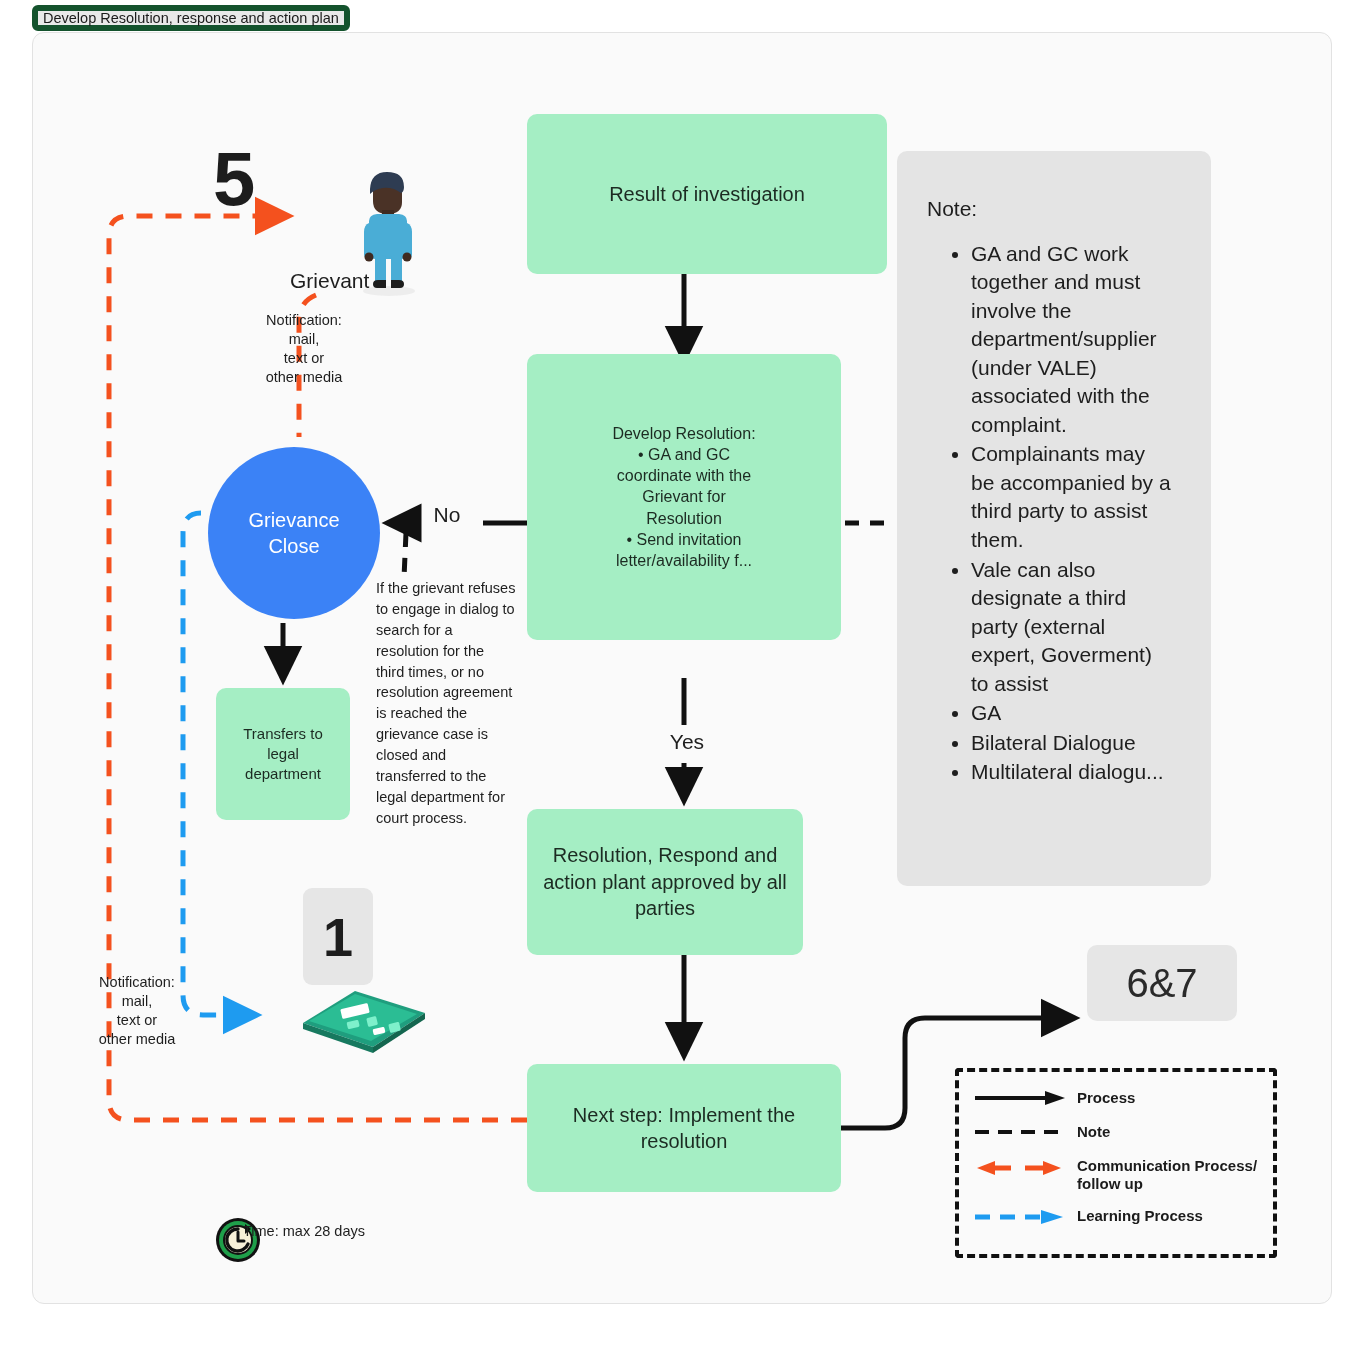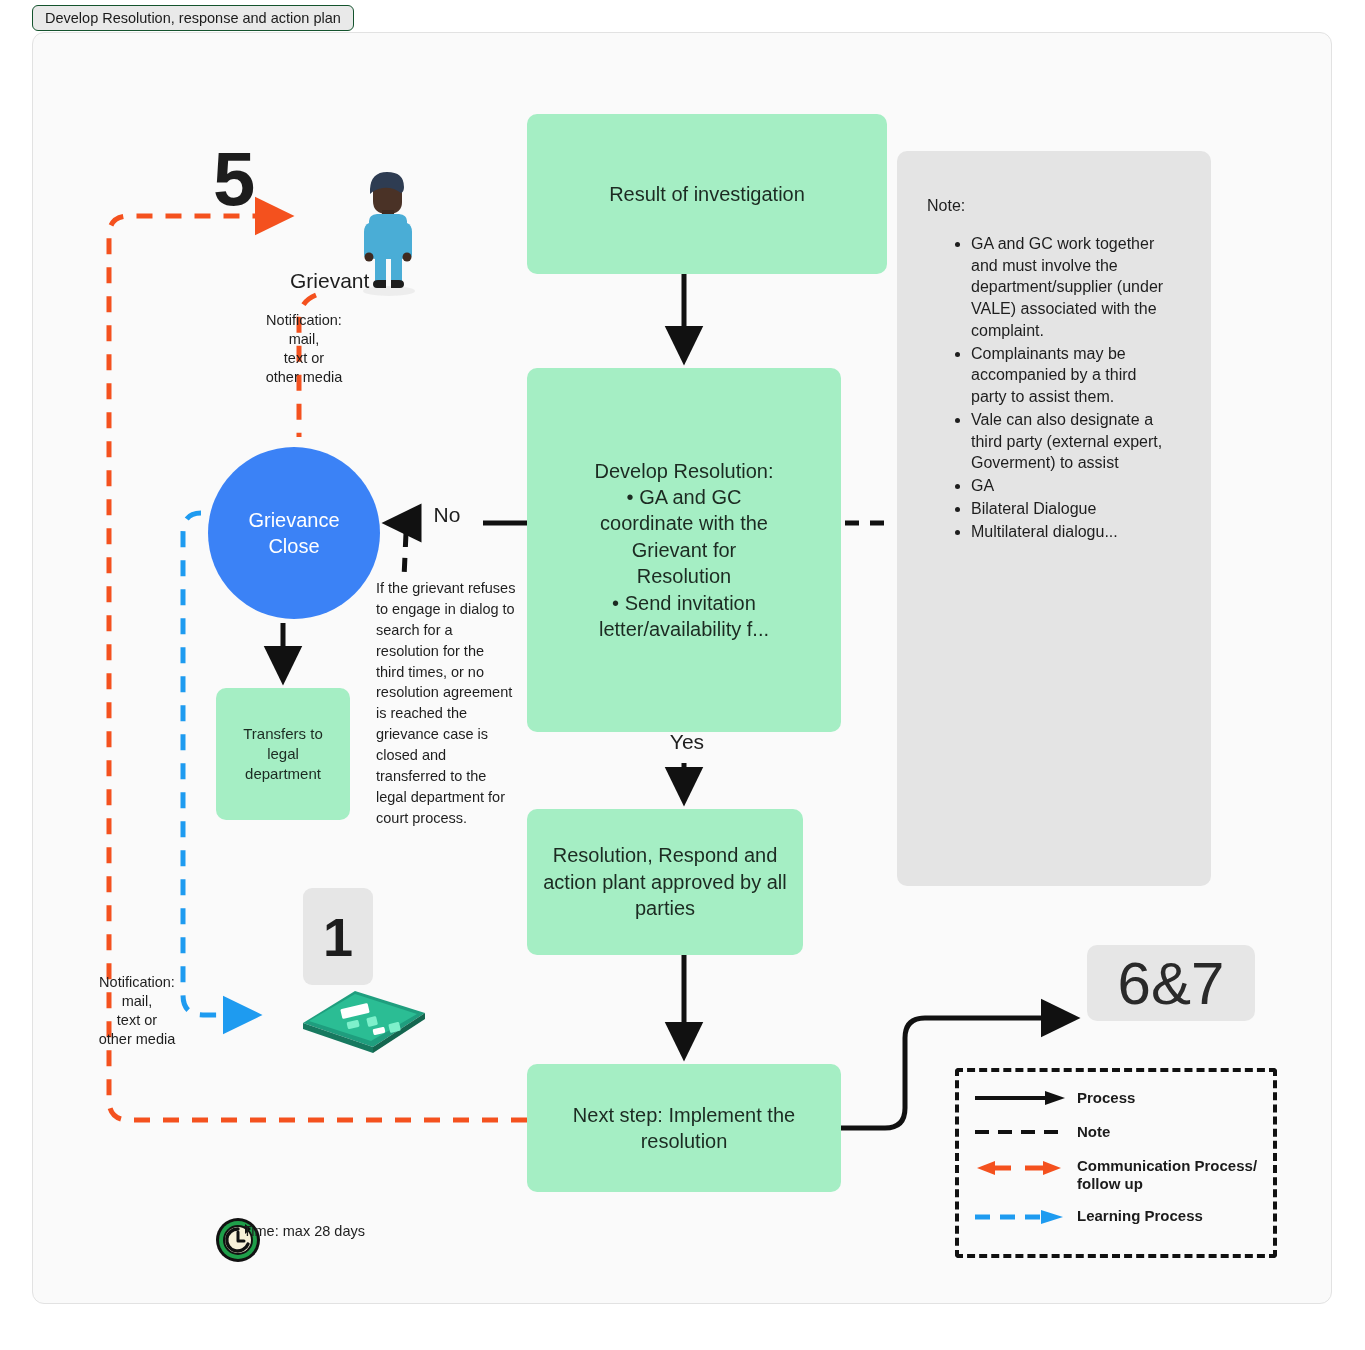--- a/index.html
+++ b/index.html
@@ -14,24 +14,24 @@
     height: 1350px;
     background: #ffffff;
     overflow: hidden;
   }
 
   
   #title-chip {
     position: absolute;
     left: 32px; top: 5px;
     height: 26px;
-    padding: 0 12px;
+    padding: 0 5px;
     display: flex; align-items: center;
     background: #e9e9e9;
-    border: 1px solid #14532d;
+    border: 6px solid #14532d;
     border-radius: 6px;
     font-size: 14.5px;
     color: #1b1b1b;
     z-index: 30;
     white-space: nowrap;
   }
   #canvas {
     position: absolute;
     left: 32px; top: 32px;
     width: 1300px; height: 1272px;
@@ -58,21 +58,21 @@
     align-items: center;
     justify-content: center;
     text-align: center;
     color: #1c2b22;
     padding: 10px 16px;
     line-height: 1.32;
   }
   .node-inner { width: 100%; white-space: pre-line; }
 
   #n-result   { left: 494px; top: 81px;  width: 360px; height: 160px; font-size: 20px; }
-  #n-develop  { left: 494px; top: 335px; width: 314px; height: 364px; font-size: 20px; }
+  #n-develop  { left: 494px; top: 321px; width: 314px; height: 286px; font-size: 16px; }
   #n-approved { left: 494px; top: 776px; width: 276px; height: 146px; font-size: 20px; }
   #n-next     { left: 494px; top: 1031px;width: 314px; height: 128px; font-size: 20px; }
   #n-legal    { left: 183px; top: 655px; width: 134px; height: 132px; font-size: 15px; }
 
   #n-develop .node-inner { text-align: center; }
 
   
   #n-close {
     position: absolute;
     left: 175px; top: 414px;
@@ -88,44 +88,44 @@
   }
 
   
   #note-panel {
     position: absolute;
     left: 864px; top: 118px;
     width: 314px; height: 735px;
     background: #e4e4e4;
     border-radius: 10px;
     padding: 44px 24px 18px 30px;
-    font-size: 16px;
+    font-size: 21px;
     color: #1e1e1e;
     line-height: 1.36;
   }
   #note-panel .note-head { margin-bottom: 2px; }
   #note-panel ul { margin: 16px; padding-left: 28px; }
   #note-panel li { margin: 0 0 1px 0; }
 
   
   #badge-5 {
     position: absolute;
     left: 180px; top: 102px;
     font-size: 76px; font-weight: 700;
     color: #1d1d1d;
     letter-spacing: -1px;
   }
   #badge-67 {
     position: absolute;
     left: 1054px; top: 912px;
-    width: 168px; height: 76px;
+    width: 150px; height: 76px;
     background: #e6e6e6;
     border-radius: 10px;
     display: flex; align-items: center; justify-content: center;
-    font-size: 60px;
+    font-size: 40px;
     color: #2a2a2a;
   }
   #badge-1 {
     position: absolute;
     left: 270px; top: 855px;
     width: 70px; height: 97px;
     background: #e6e6e6;
     border-radius: 9px;
     display: flex; align-items: center; justify-content: center;
     font-size: 54px; font-weight: 700;

